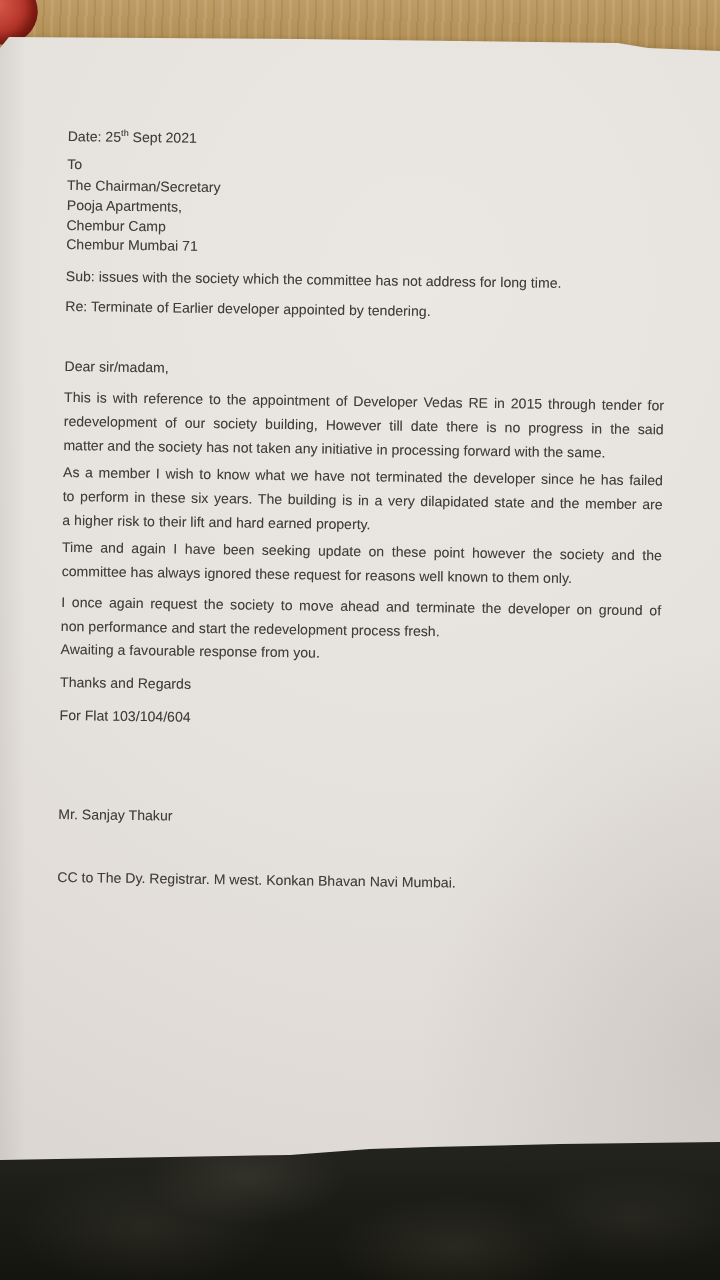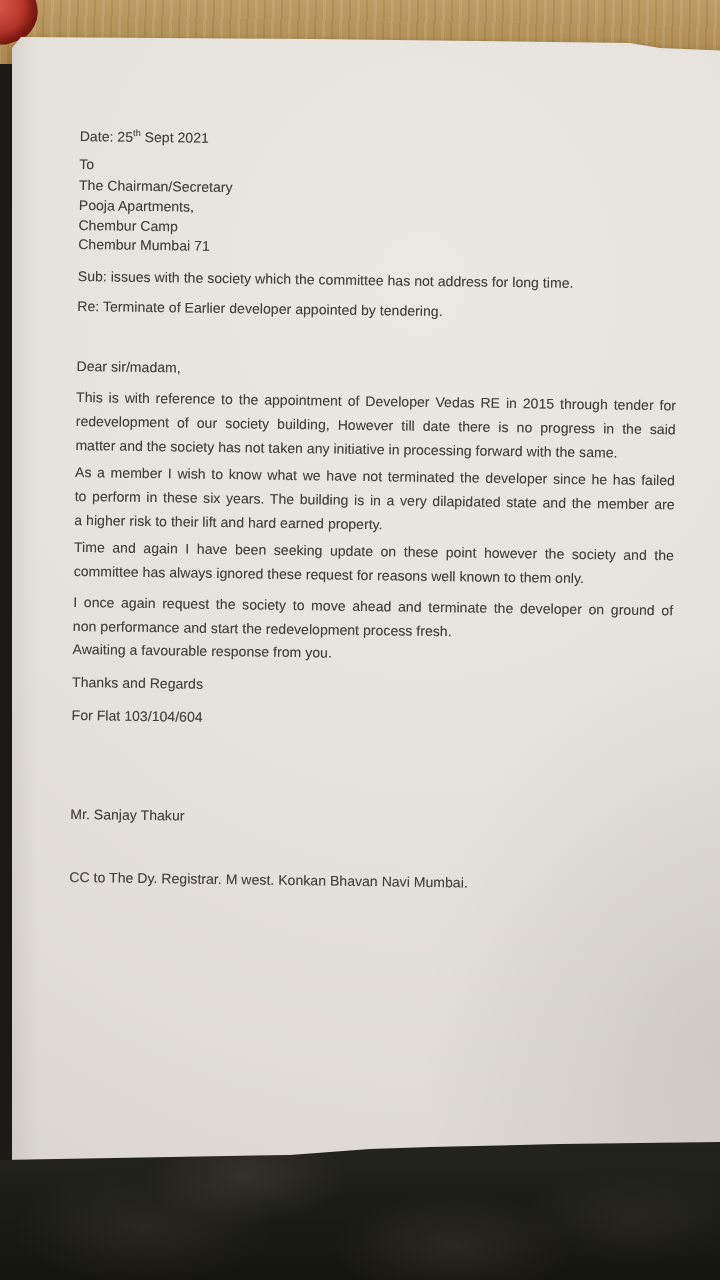--- a/index.html
+++ b/index.html
@@ -33,21 +33,20 @@
   .paper-wrap{position:absolute;inset:0;filter:drop-shadow(0 2px 3px rgba(40,25,10,0.35));}
   .paper{
     position:absolute;inset:0;
     clip-path:polygon(0px 48px,9px 37px,300px 39px,618px 43px,648px 48px,720px 51px,
                       720px 1150px,430px 1152px,300px 1157px,0px 1163px);
     background:
       radial-gradient(60% 45% at 100% 82%, rgba(118,110,102,0.16), rgba(118,110,102,0) 70%),
       linear-gradient(90deg, rgba(110,104,96,0.11) 0px, rgba(110,104,96,0) 26px),
       linear-gradient(0deg, rgba(104,99,93,0.16) 0px, rgba(104,99,93,0) 80px),
       radial-gradient(140% 90% at 58% 22%, #ebe8e4 0%, #e5e1dd 48%, #ded9d5 78%, #d5d1cd 100%);
-    margin-left: 12px;
   }
 
   
   .letter{
     position:absolute;left:68px;top:120px;width:600px;height:790px;
     transform:rotate(0.8deg);transform-origin:0 0;
     font-size:14px;line-height:19px;color:#403d39;
     text-shadow:0 0 0.6px rgba(64,61,57,0.35);
     letter-spacing:0.05px;
   }

